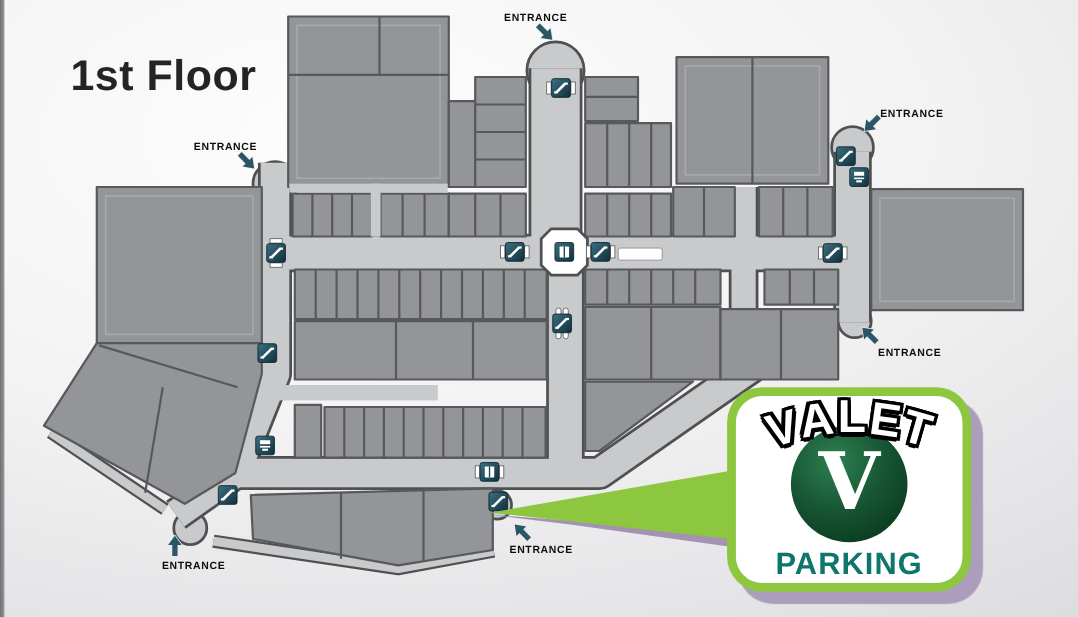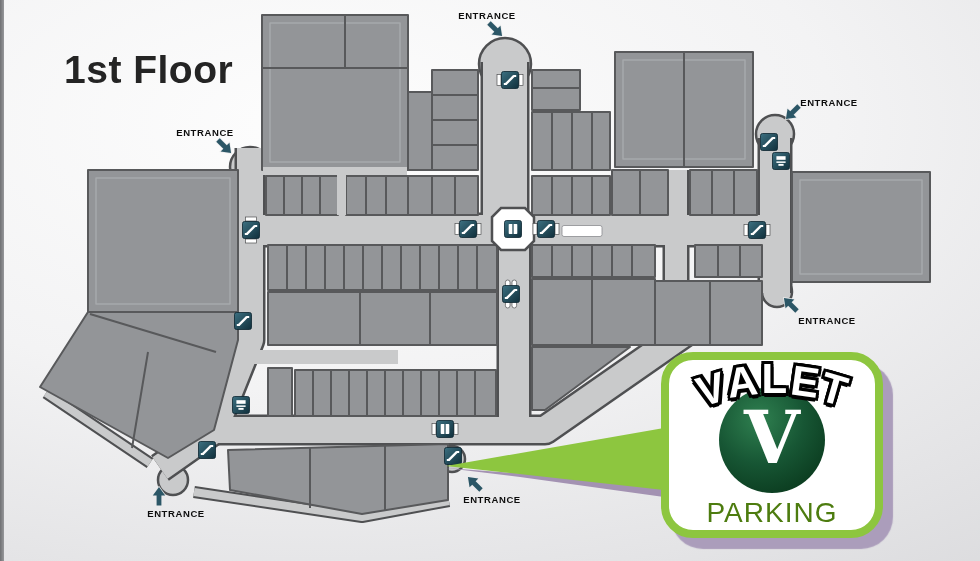--- a/index.html
+++ b/index.html
@@ -31,21 +31,21 @@
                 -3px 0 0 #000,3px 0 0 #000,0 -3px 0 #000,0 3px 0 #000,0 4px 0 #000;
   }
   #valet-badge{
     width:106px;height:106px;border-radius:50%;
     background:radial-gradient(circle at 38% 30%, #2F8050 0%, #175634 45%, #0C3E21 78%, #093019 100%);
     display:flex;align-items:center;justify-content:center;
   }
   #valet-badge-letter{
     font-family:"DejaVu Serif",serif;font-weight:bold;font-size:72px;color:#fff;line-height:1;margin-top:-4px;
   }
-  #parking-label{font-size:28px;font-weight:normal;color:#4d7c0f;letter-spacing:1px;margin-top:4px;}
+  #parking-label{font-size:28px;font-weight:bold;color:#0f766e;letter-spacing:1px;margin-top:4px;}
 </style>
 </head>
 <body>
 
 <div id="stage">
   <div id="left-edge"></div>
 
   <div id="floor-title">1st Floor</div>
 
   <svg id="map-svg" width="980" height="561" viewBox="0 0 980 561">

